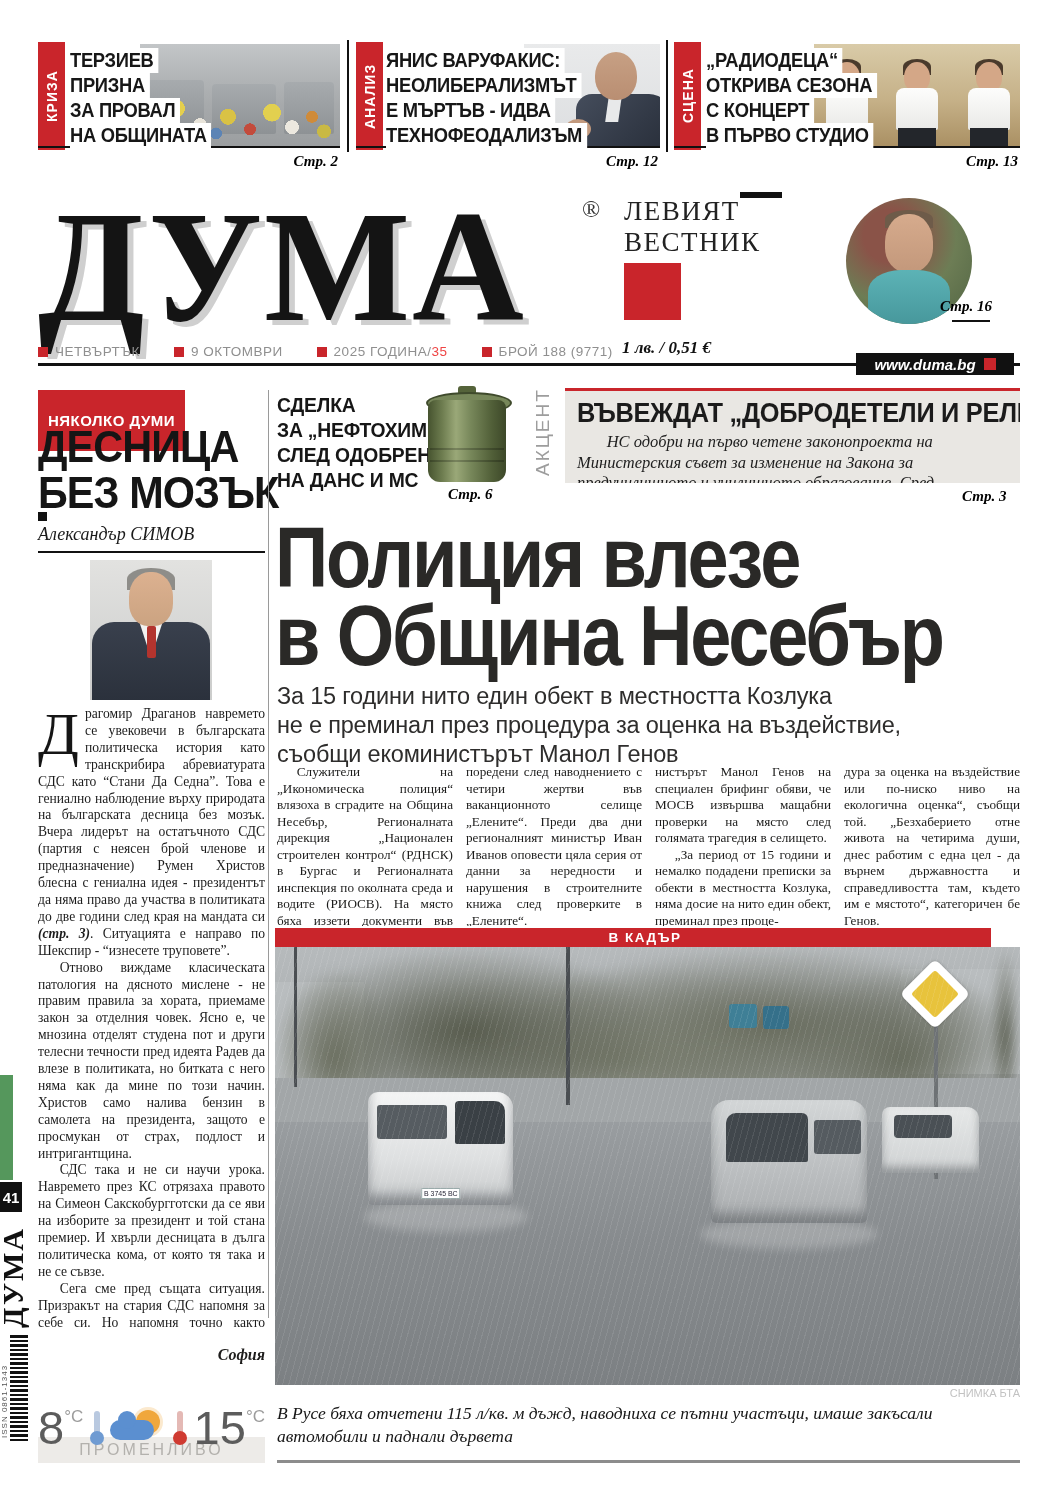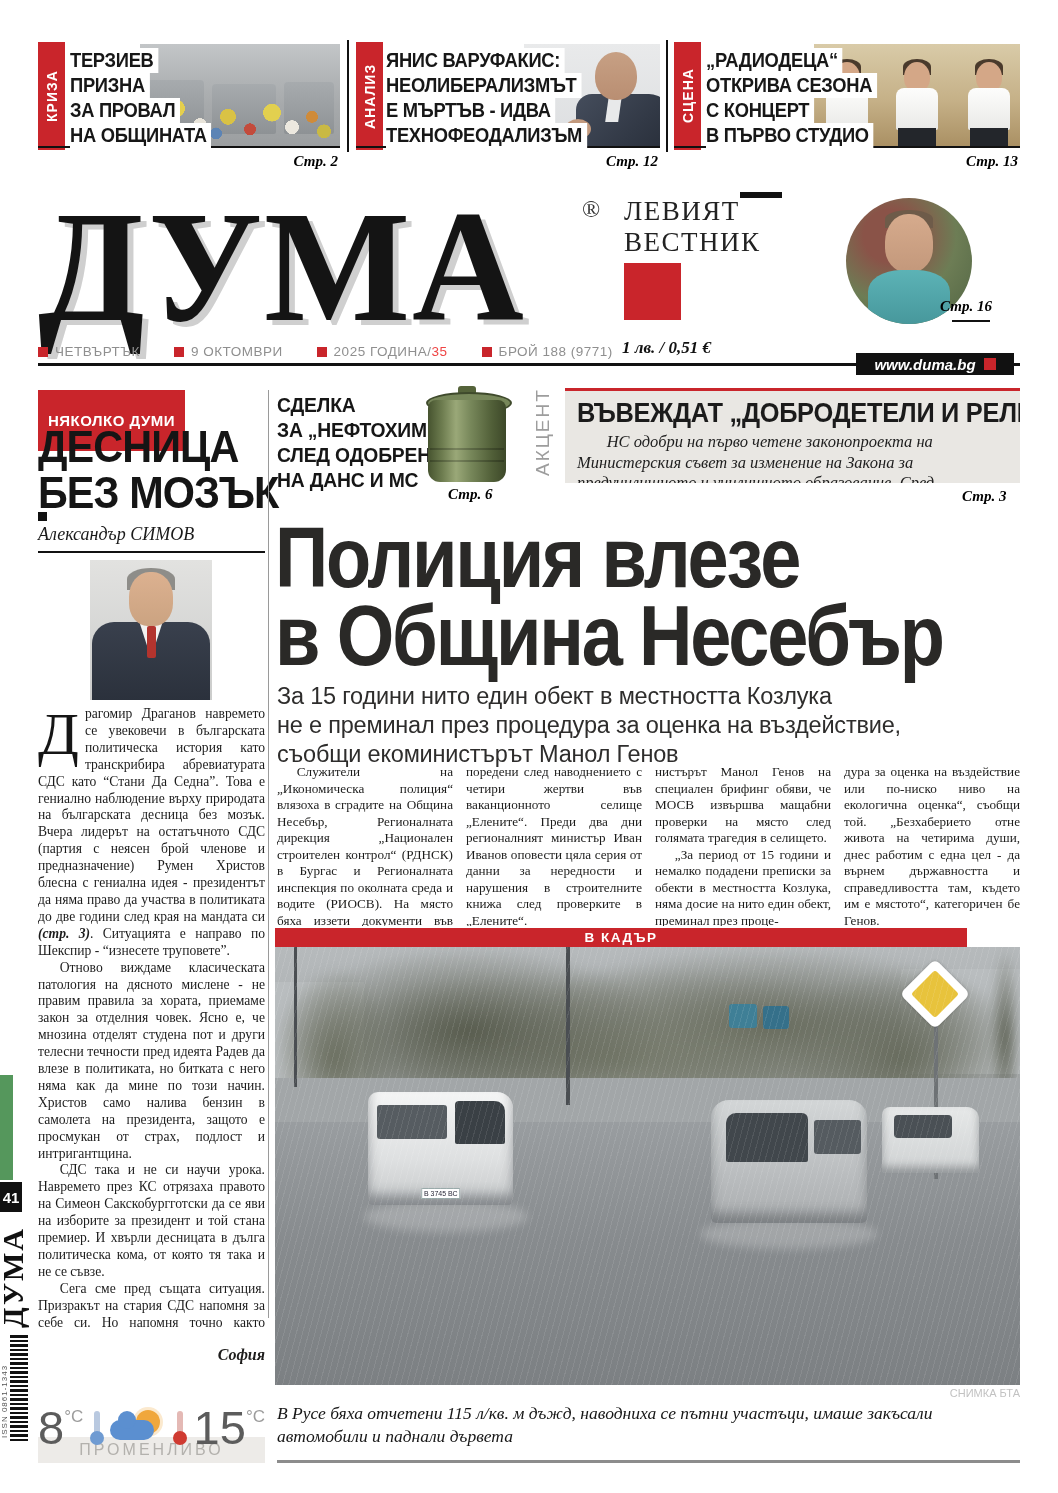--- a/index.html
+++ b/index.html
@@ -391,21 +391,21 @@
     <div class="col">
       <p>нистърът Манол Генов на специален брифинг обяви, че МОСВ извършва мащабни проверки на място след голямата трагедия в селището.</p>
       <p class="ind">„За период от 15 години и немалко подадени преписки за обекти в местността Козлука, няма досие на нито един обект, преминал през проце-</p>
     </div>
     <div class="col">
       <p>дура за оценка на въздействие или по-ниско ниво на екологична оценка“, съобщи той. „Безхаберието отне живота на четирима души, днес работим с една цел - да върнем държавността и справедливостта там, където им е мястото“, категоричен бе Генов.</p>
 
     </div>
   </div>
 
-  <div class="abs kadar" style="left:275px;top:928px;width:692px;height:19px;">В КАДЪР</div>
+  <div class="abs kadar" style="left:275px;top:928px;width:692px;height:19px;padding-left:24px;">В КАДЪР</div>
 
   <div class="abs photo" style="left:275px;top:947px;width:745px;height:438px;">
     <div class="fp-sky"></div>
     <div class="fp-bldg" style="left:0;top:8%;width:12%;height:26%;"></div>
     <div class="fp-bldg" style="right:0;top:5%;width:16%;height:24%;"></div>
     <div class="fp-trees"></div>
     <div class="fp-road"></div>
     <div class="fp-water"></div>
     <div class="fp-pole" style="left:39%;top:0;width:4px;height:36%;"></div>
     <div class="fp-pole" style="left:2.5%;top:0;width:3px;height:32%;"></div>

